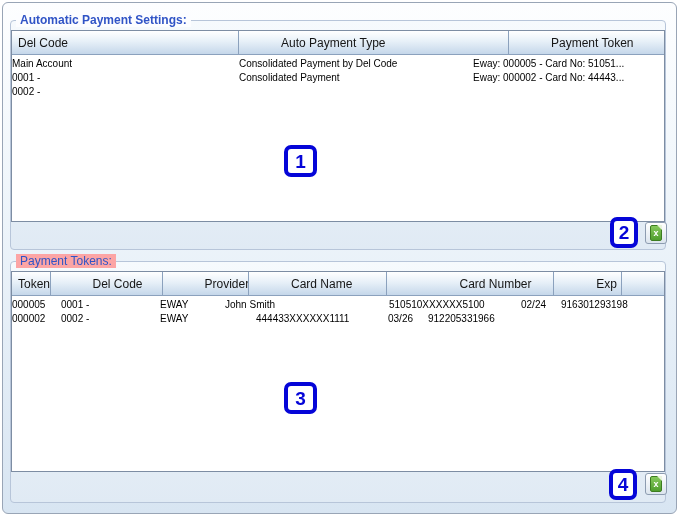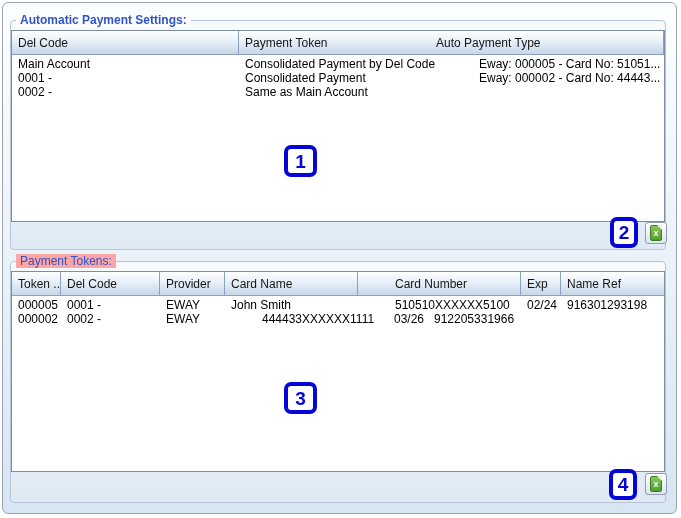--- a/index.html
+++ b/index.html
@@ -30,32 +30,33 @@
     position:absolute;box-sizing:border-box;background:#ffffff;
     border:1px solid #7d8da3;overflow:hidden;
   }
   #table1{left:11px;top:30px;width:654px;height:192px;}
   #table2{left:11px;top:271px;width:654px;height:201px;}
 
   .ghead{
     display:flex;height:23px;
     background:linear-gradient(180deg,#ffffff 0%,#e7f0f8 45%,#c5d7ea 100%);
     border-bottom:1px solid #8ba1bd;
+    gap:36px;
   }
   .hcell{
     box-sizing:border-box;border-right:1px solid #8ba1bd;
     padding:5px 0 0 6px;font-size:12px;color:#161616;
     white-space:nowrap;overflow:hidden;
   }
   .hcell.last{border-right:none;flex:1;}
 
   .gbody{padding-top:2px;}
   .grow{display:flex;height:14px;}
   .gcell{
-    box-sizing:border-box;padding-left:6px;font-size:12px;line-height:14px;
+    box-sizing:border-box;font-size:10px;line-height:14px;
     color:#000;white-space:nowrap;overflow:hidden;
   }
   
   .t1c0{width:227px;} .t1c1{width:234px;} .t1c2{flex:1;}
   
   .t2c0{width:49px;} .t2c1{width:99px;} .t2c2{width:65px;} .t2c3{width:133px;}
   .t2c4{width:132px;margin-left:31px;} .t2c5{width:40px;} .t2c6{flex:1;}
 
   .xlbtn{
     position:absolute;width:22px;height:22px;box-sizing:border-box;
@@ -93,37 +94,36 @@
 <body>
 
 <div class="panel"></div>
 
 <div class="groupbox" id="group1"></div>
 <span class="group-label" id="label1">Automatic Payment Settings:</span>
 
 <div class="grid" id="table1">
   <div class="ghead">
     <div class="hcell t1c0">Del Code</div>
+    <div class="hcell t1c1">Auto Payment Type</div>
     <div class="hcell t1c2 last">Payment Token</div>
-    <div class="hcell t1c1">Auto Payment Type</div>
   </div>
   <div class="gbody">
     <div class="grow">
       <div class="gcell t1c0">Main Account</div>
       <div class="gcell t1c1">Consolidated Payment by Del Code</div>
       <div class="gcell t1c2">Eway: 000005 - Card No: 51051...</div>
     </div>
     <div class="grow">
       <div class="gcell t1c0">0001 -</div>
       <div class="gcell t1c1">Consolidated Payment</div>
       <div class="gcell t1c2">Eway: 000002 - Card No: 44443...</div>
     </div>
     <div class="grow">
       <div class="gcell t1c0">0002 -</div>
-      <div class="gcell t1c1">Same as Main Account</div>
       <div class="gcell t1c2"></div>
     </div>
   </div>
 </div>
 
 <div class="xlbtn" id="xlbtn1">
   <span class="xlpage">
     <span class="xlfold"></span>
     <span class="xlx">x</span>
   </span>

